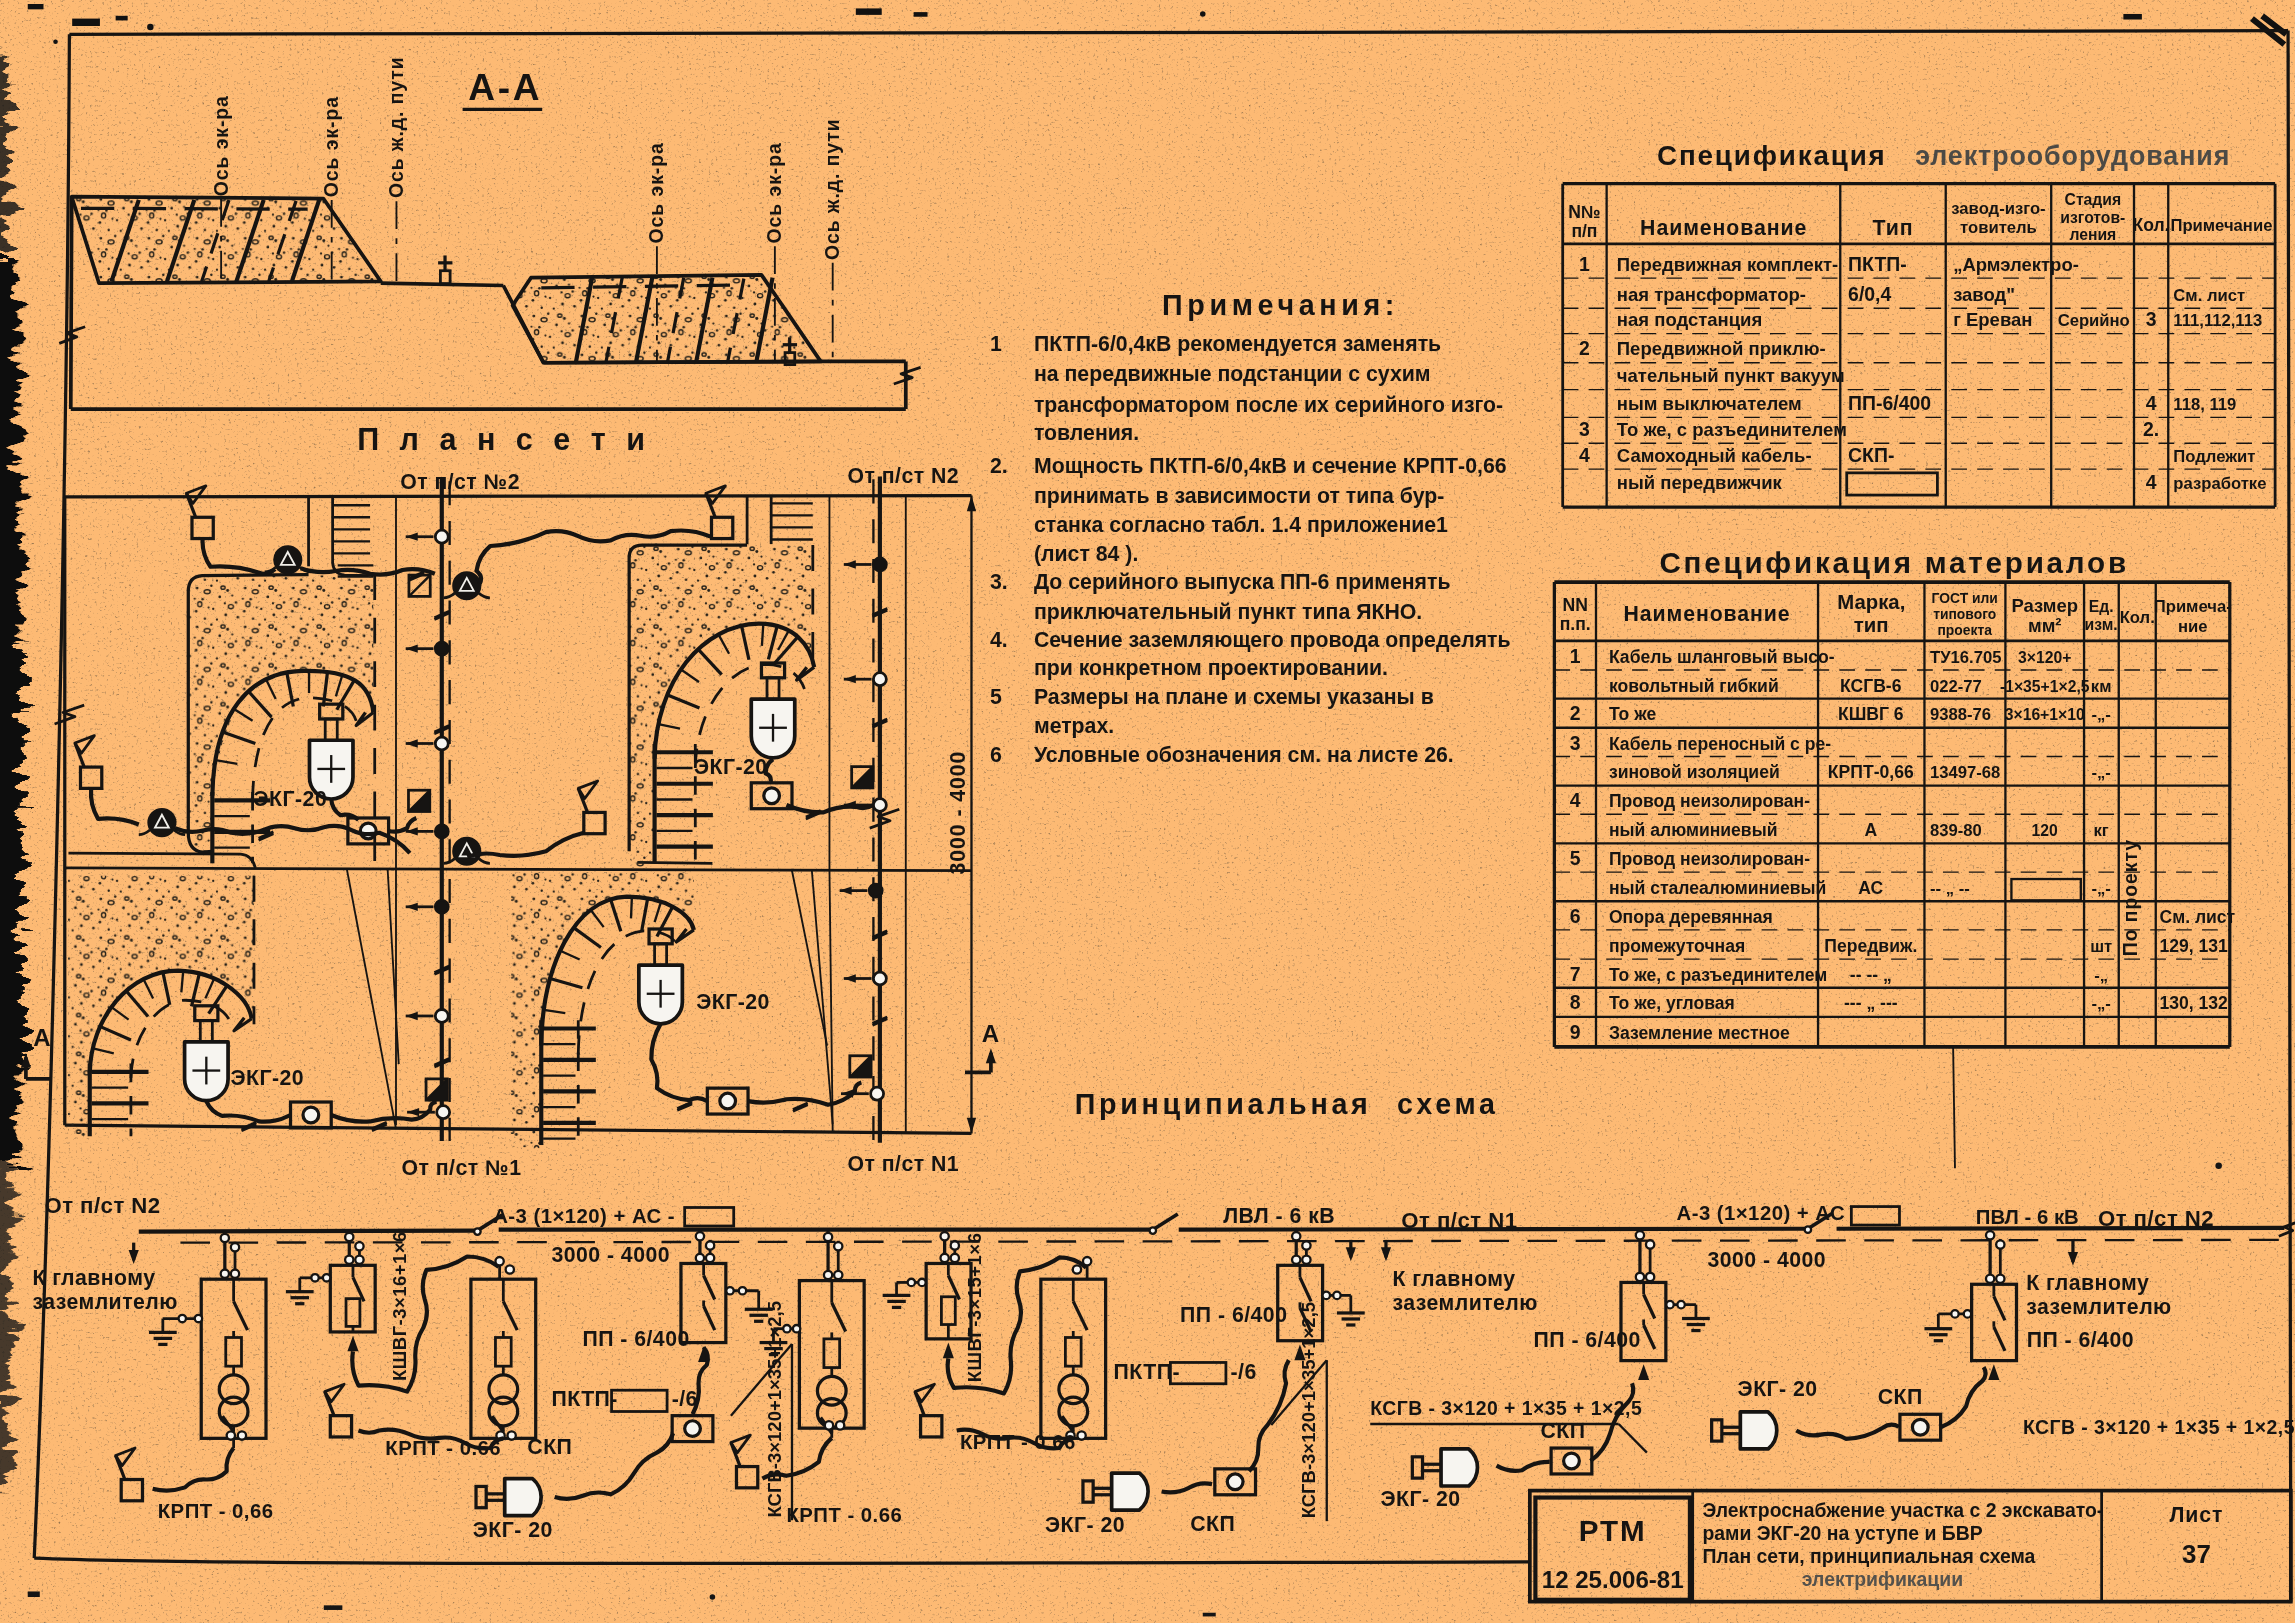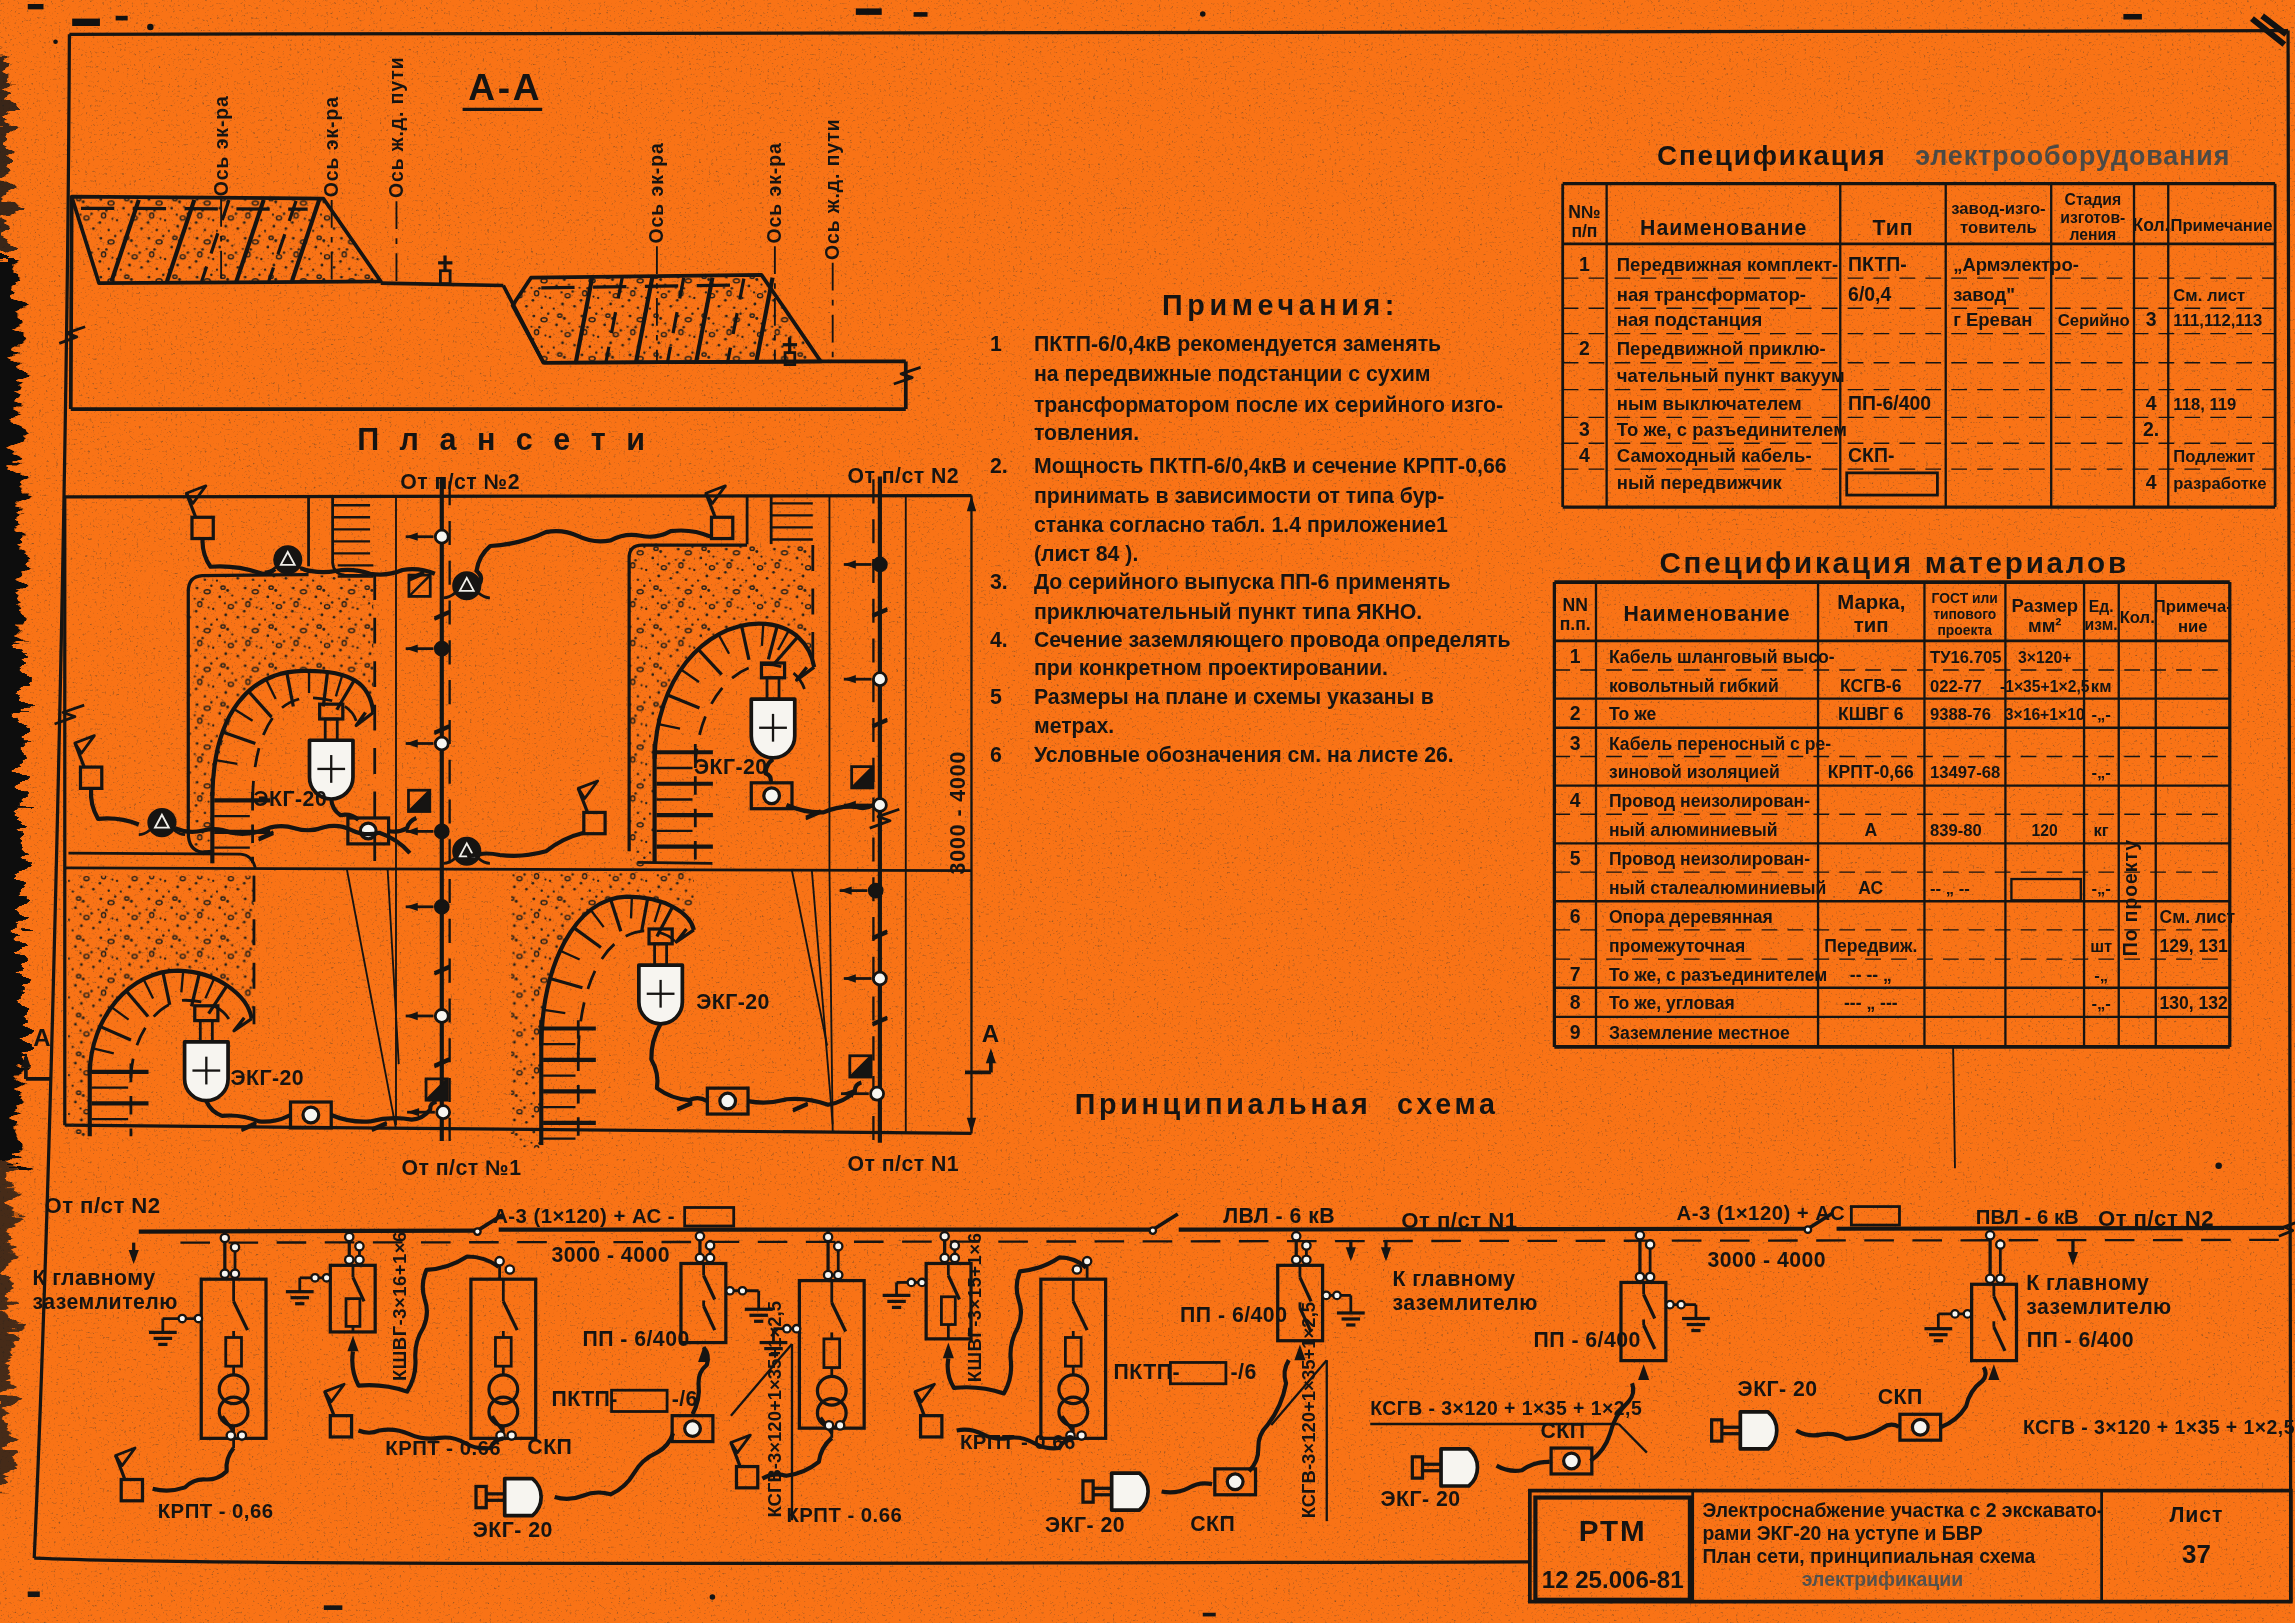--- a/index.html
+++ b/index.html
@@ -1,14 +1,14 @@
 <!DOCTYPE html>
 <html style="font-size:7.4px"><head><meta charset="utf-8"><style>
 html,body{margin:0;padding:0;background:#e9e7e1;}
-#page{position:relative;width:2295px;height:1623px;background:#f97316;overflow:hidden;}
+#page{position:relative;width:2295px;height:1623px;background:#fdba74;overflow:hidden;}
 svg{position:absolute;left:0;top:0;}
 </style></head><body>
 <div id="page">
 <svg width="2295" height="1623" viewBox="0 0 4961 3508">
 <defs>
 <pattern id="stip" width="104" height="84" patternUnits="userSpaceOnUse">
 <g fill="#232019">
 <circle cx="10" cy="11" r="3.1"></circle>
             <circle cx="41" cy="6" r="2.6"></circle>
             <circle cx="76" cy="16" r="3.2"></circle>

